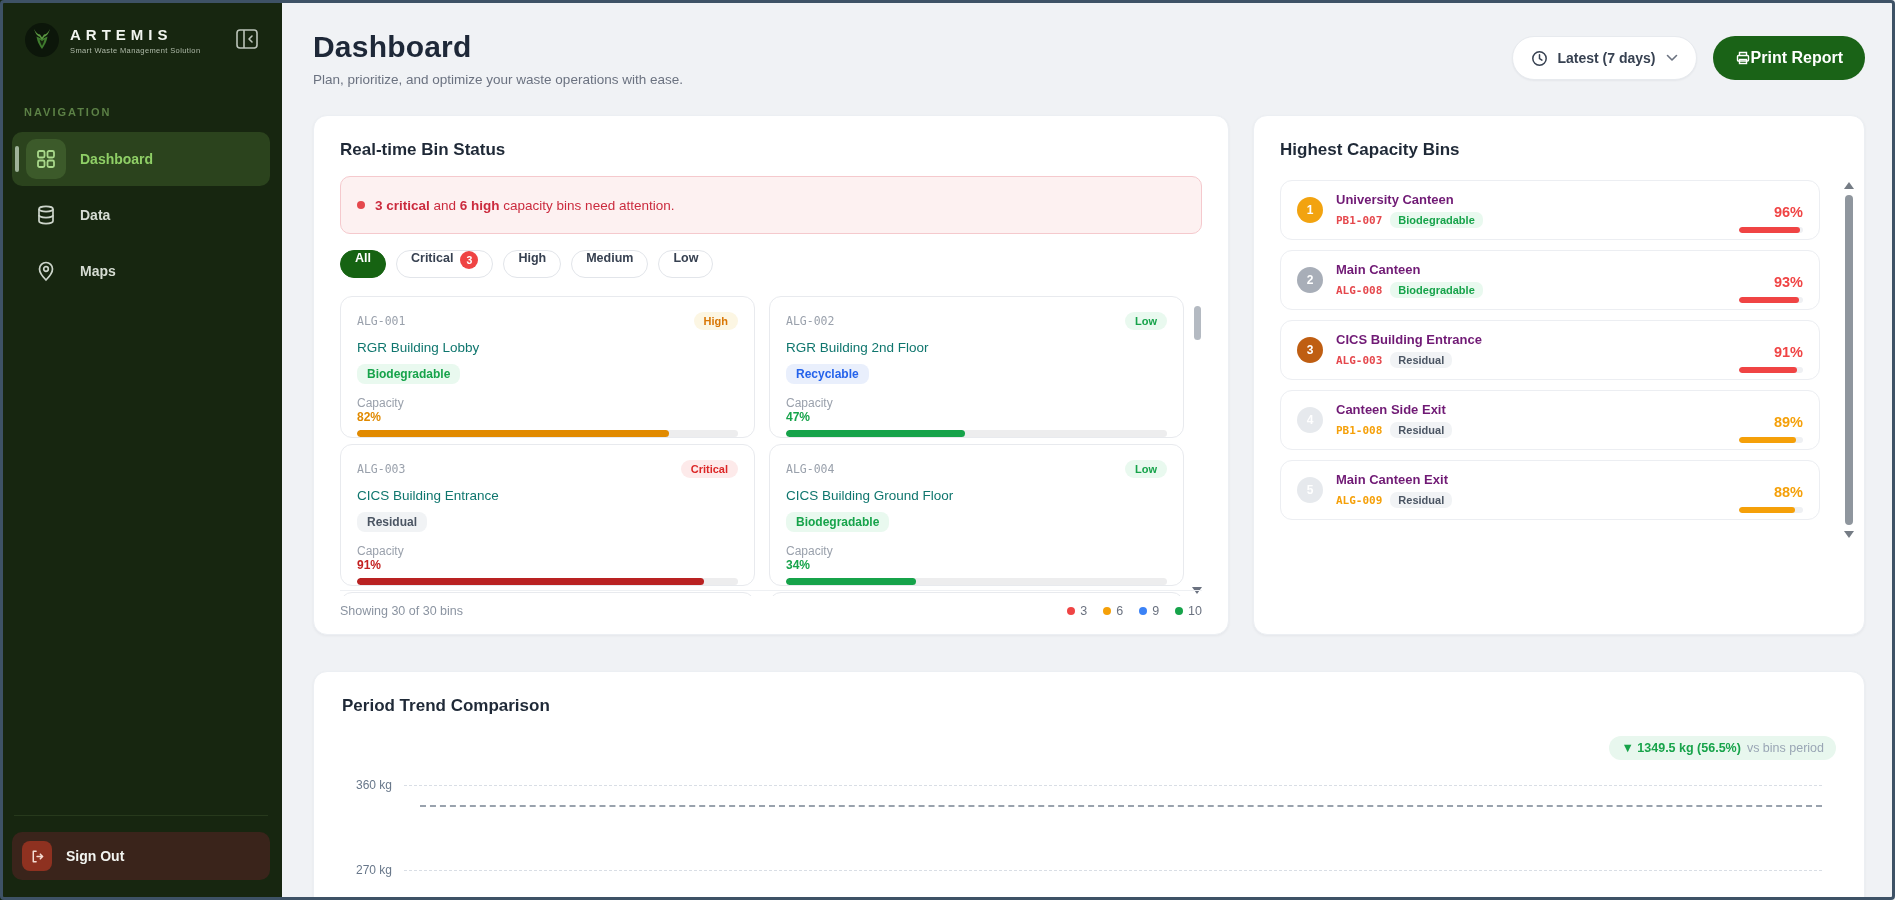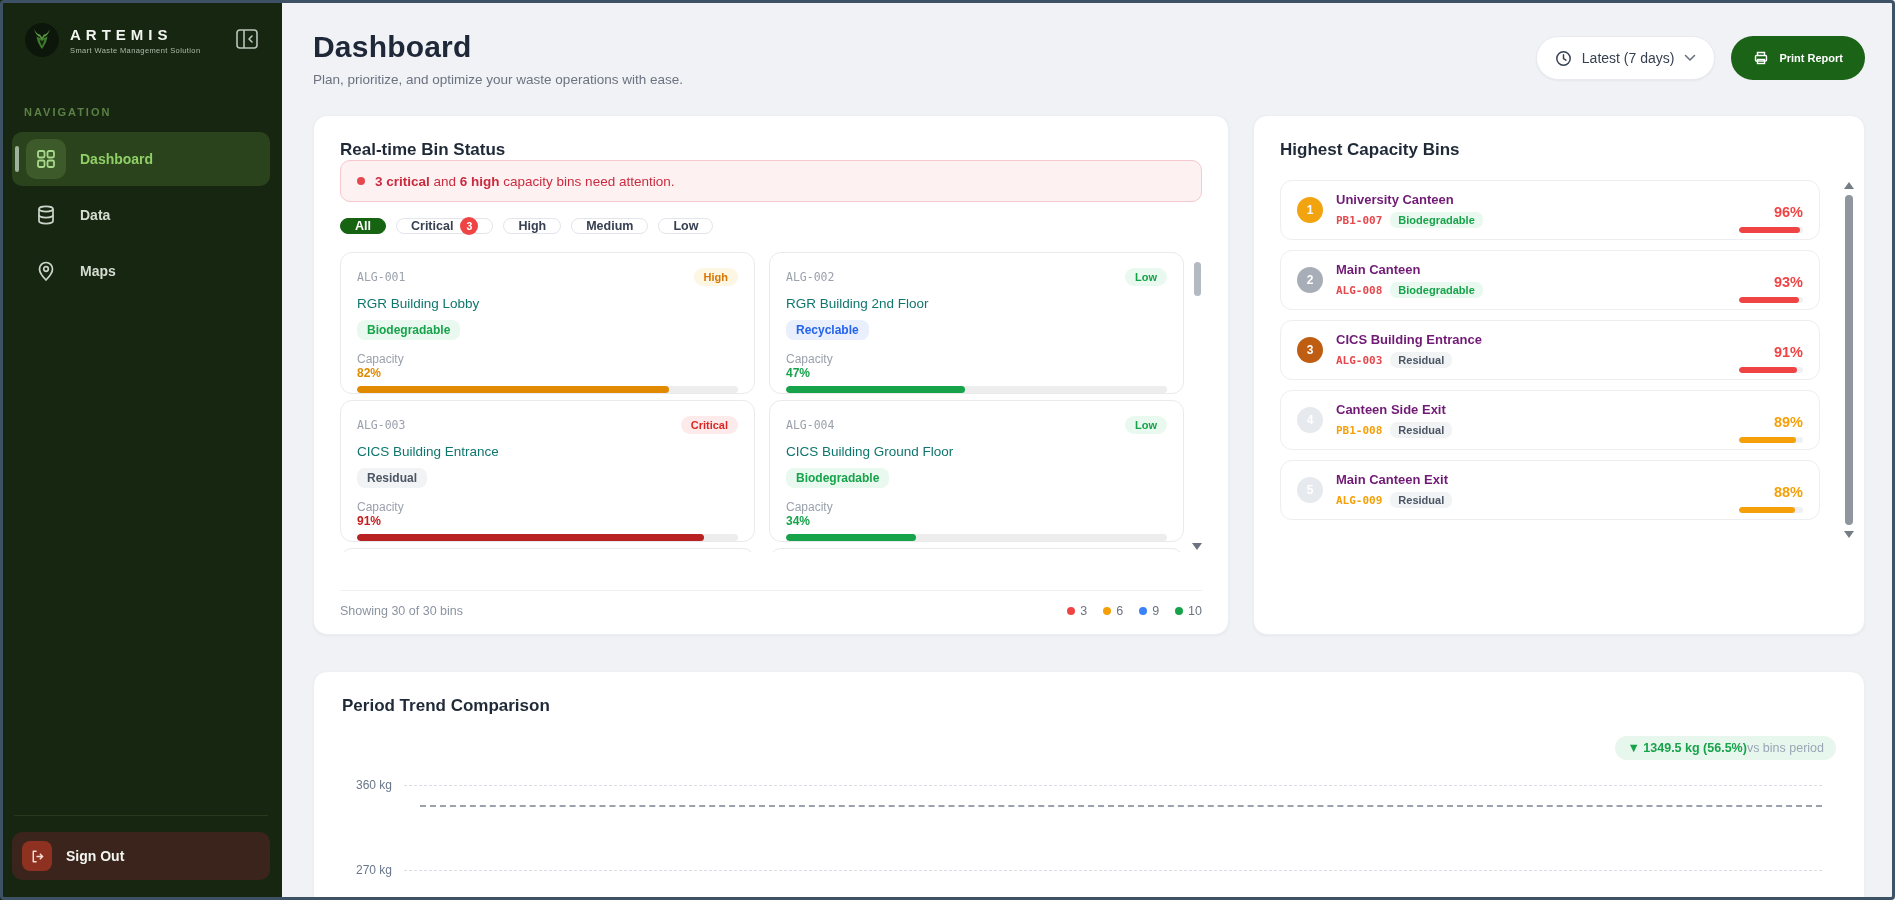--- a/index.html
+++ b/index.html
@@ -30,35 +30,35 @@
   .signout-ico { width:30px; height:30px; background:#8e3120; border-radius:8px; display:flex; align-items:center; justify-content:center; }
   .signout-label { color:#f2f4f0; font-size:14px; font-weight:700; }
 
   
   .main { flex:1; padding:30px 30px 0 31px; overflow:hidden; }
   .header-row { display:flex; justify-content:space-between; align-items:flex-start; }
   .page-title { font-size:30px; font-weight:800; color:#1e2838; letter-spacing:.2px; }
   .page-subtitle { margin-top:8px; font-size:13.5px; color:#6b7280; }
   .header-actions { display:flex; gap:16px; align-items:center; margin-top:6px; }
   .range-pill { height:44px; background:#fff; border:1px solid #e7eaee; border-radius:22px; display:flex; align-items:center; gap:10px; padding:0 18px; box-shadow:0 1px 2px rgba(16,24,40,.05); cursor:pointer; }
-  .range-pill .range-label { font-size:14px; font-weight:400; color:#374151; }
-  .print-btn { height:44px; background:#1a6317; color:#fff; border:none; border-radius:22px; display:flex; align-items:center; gap:10px; padding:0 22px; font-size:11px; font-weight:700; font-family:inherit; cursor:pointer; }
+  .range-pill .range-label { font-size:14px; font-weight:700; color:#374151; }
+  .print-btn { height:44px; background:#1a6317; color:#fff; border:none; border-radius:22px; display:flex; align-items:center; padding:0 22px; font-size:16px; font-weight:700; font-family:inherit; cursor:pointer; }
 
   .content-grid { display:grid; grid-template-columns:1fr 612px; column-gap:24px; row-gap:36px; margin-top:28px; }
   .card { background:#fff; border:1px solid #eceff3; border-radius:14px; box-shadow:0 1px 3px rgba(16,24,40,.05); }
   .card-title { font-size:17px; font-weight:700; color:#1f2937; }
 
   
   .bin-status-card { height:520px; padding:24px 26px 0 26px; position:relative; }
-  .alert-box { height:42px; background:#fdf1f1; border:1px solid #f5c9cd; border-radius:10px; display:flex; align-items:center; gap:10px; padding:0 16px; }
+  .alert-box { margin-top:16px; height:58px; background:#fdf1f1; border:1px solid #f5c9cd; border-radius:10px; display:flex; align-items:center; gap:10px; padding:0 16px; }
   .alert-dot { width:8px; height:8px; border-radius:50%; background:#e5484d; }
   .alert-text { font-size:13.5px; color:#cb2b3e; }
   .alert-text b { font-weight:700; }
   .chip-row { margin-top:16px; display:flex; gap:10px; }
-  .chip { height:16px; border-radius:14px; display:flex; align-items:center; gap:7px; padding:0 14px; font-size:12.5px; font-weight:600; background:#fff; border:1px solid #e2e5ea; color:#374151; cursor:pointer; }
+  .chip { height:28px; border-radius:14px; display:flex; gap:7px; padding:0 14px; font-size:12.5px; font-weight:600; background:#fff; border:1px solid #e2e5ea; color:#374151; cursor:pointer; }
   .chip.active { background:#166312; border-color:#166312; color:#fff; font-weight:700; }
   .chip-badge { width:18px; height:18px; border-radius:50%; background:#ef4444; color:#fff; font-size:10.5px; font-weight:700; display:flex; align-items:center; justify-content:center; }
   .bin-grid-viewport { margin-top:18px; height:300px; overflow:hidden; position:relative; }
   .bin-grid { display:grid; grid-template-columns:1fr 1fr; column-gap:14px; row-gap:6px; padding-right:18px; }
   .bin-card { height:142px; border:1px solid #e8eaee; border-radius:12px; padding:15px 16px; background:#fff; cursor:pointer; }
   .bin-card-top { display:flex; justify-content:space-between; align-items:center; }
   .bin-code { font-family:"DejaVu Sans Mono", monospace; font-size:11.5px; color:#9aa1ac; }
   .status-badge { font-size:11px; font-weight:700; border-radius:10px; padding:3px 10px; }
   .badge-high { color:#d97706; background:#fcf6e3; }
   .badge-low { color:#16a34a; background:#e9f9ef; }
@@ -104,21 +104,21 @@
   .rank-bar-fill { height:100%; border-radius:3px; }
   .rfill-red { background:#f04444; } .rfill-orange { background:#f5a009; }
   .panel-scrollbar { position:absolute; right:10px; top:66px; width:10px; height:356px; display:flex; flex-direction:column; align-items:center; }
   .sb-arrow-up { width:0; height:0; border-left:5px solid transparent; border-right:5px solid transparent; border-bottom:7px solid #757c85; cursor:pointer; }
   .sb-thumb { margin-top:6px; width:8px; flex:1; background:#8f969e; border-radius:4px; cursor:pointer; }
   .sb-arrow-down { margin-top:6px; width:0; height:0; border-left:5px solid transparent; border-right:5px solid transparent; border-top:7px solid #757c85; cursor:pointer; }
 
   
   .trend-card { grid-column:1 / span 2; height:400px; padding:24px 28px; }
   .trend-badge-row { margin-top:20px; display:flex; justify-content:flex-end; }
-  .trend-badge { background:#e8f7ee; border-radius:13px; padding:5px 12px; font-size:12.5px; display:flex; align-items:center; }
+  .trend-badge { background:#e8f7ee; border-radius:13px; padding:5px 12px; font-size:12.5px; display:flex; gap:6px; align-items:center; }
   .trend-delta { color:#17a34a; font-weight:700; }
   .trend-suffix { color:#9aa6b5; }
   .chart-area { margin-top:18px; }
   .grid-row { display:flex; align-items:center; }
   .y-tick { width:62px; text-align:right; font-size:12px; color:#68778a; padding-right:12px; flex-shrink:0; }
   .grid-line { flex:1; border-top:1px dashed #d9dee5; margin-right:14px; }
   .ref-line { margin:13px 14px 0 78px; border-top:2px dashed #99a2ad; }
   .row-gap { height:56px; }
 
   svg { display:block; }

